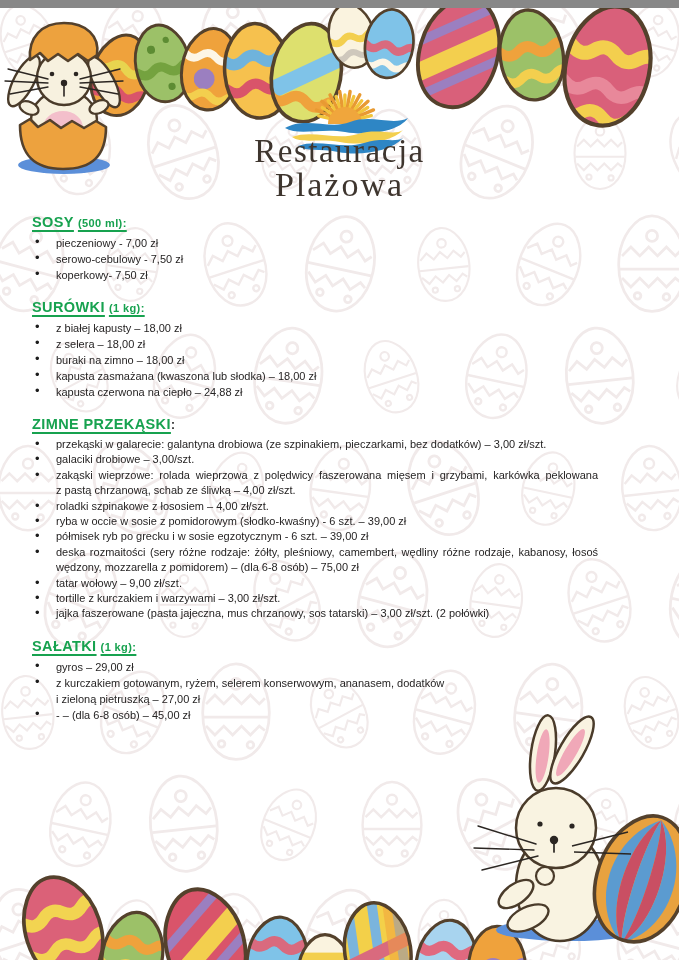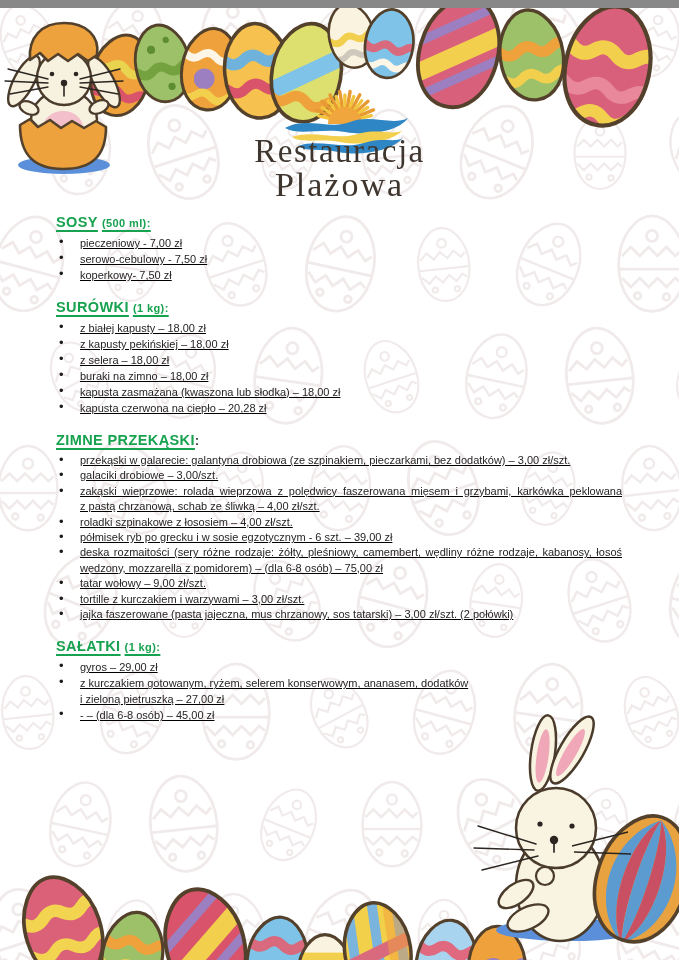--- a/index.html
+++ b/index.html
@@ -6,28 +6,28 @@
   .page{position:relative;width:679px;height:960px;background:#ffffff;overflow:hidden;
         font-family:"Liberation Sans",sans-serif;margin:8px auto;}
   svg{display:block}
   .wm{position:absolute;left:0;top:0;z-index:0;}
   .top-decor{position:absolute;left:0;top:0;z-index:2;}
   .bottom-decor{position:absolute;left:0;top:700px;z-index:4;}
   .brand{position:absolute;left:0;right:0;top:126px;z-index:3;text-align:center;
          font-family:"Liberation Serif",serif;color:var(--title-text,#3e352e);}
   .brand .l1{font-size:33px;letter-spacing:1.5px;line-height:34px;}
   .brand .l2{font-size:34px;letter-spacing:2px;line-height:34px;}
-  .menu{position:absolute;left:56px;width:566px;top:206px;z-index:3;}
+  .menu{position:absolute;left:32px;width:566px;top:206px;z-index:3;}
   .menu-section{margin:0 0 16px 0;}
   .sec-h{margin:0 0 5px 0;font-size:14.5px;font-weight:bold;letter-spacing:.4px;
          color:var(--heading-green,#17a24f);}
   .h-underline{text-decoration:underline;text-decoration-thickness:1.6px;text-underline-offset:3px;}
   .h-unit{font-size:11px;margin-left:4px;}
   .h-suffix{color:#2a2a2a;font-size:12px;}
-  .items{list-style:none;margin:0;padding:0;text-decoration:underline;}
+  .items{list-style:none;margin:0;padding:0;}
   .items li{position:relative;padding-left:24px;font-size:11px;line-height:16px;
             color:var(--body-text,#262424);}
   .items li::before{content:"\2022";position:absolute;left:3px;top:-1px;font-size:13px;color:#1c1c1c;}
   .menu-section:nth-child(3) .items li{line-height:15.4px;}
   .line{display:block;}
   .jline{display:block;text-align:justify;text-align-last:justify;}
 </style>
 </head>
 <body>
 
@@ -270,34 +270,34 @@
       <ul class="items">
           <li>pieczeniowy - 7,00 zł</li>
           <li>serowo-cebulowy - 7,50 zł</li>
           <li>koperkowy- 7,50 zł</li>
         </ul>
     </section>
       <section class="menu-section">
       <h2 class="sec-h"><span class="h-underline"><span class="h-title">SURÓWKI</span><span class="h-unit">(1 kg):</span></span></h2>
       <ul class="items">
           <li>z białej kapusty – 18,00 zł</li>
-          <li>z kapusty pekińskiej – 18,00 zł</li>
           <li>z selera – 18,00 zł</li>
           <li>buraki na zimno – 18,00 zł</li>
           <li>kapusta zasmażana (kwaszona lub słodka) – 18,00 zł</li>
-          <li>kapusta czerwona na ciepło – 20,28 zł</li>
+          <li>kapusta czerwona na ciepło – 24,88 zł</li>
         </ul>
     </section>
       <section class="menu-section">
       <h2 class="sec-h"><span class="h-underline"><span class="h-title">ZIMNE PRZEKĄSKI</span></span><span class="h-suffix">:</span></h2>
       <ul class="items">
           <li>przekąski w galarecie: galantyna drobiowa (ze szpinakiem, pieczarkami, bez dodatków) – 3,00 zł/szt.</li>
           <li>galaciki drobiowe – 3,00/szt.</li>
           <li><span class="jline">zakąski wieprzowe: rolada wieprzowa z polędwicy faszerowana mięsem i grzybami, karkówka peklowana</span><span>z pastą chrzanową, schab ze śliwką – 4,00 zł/szt.</span></li>
           <li>roladki szpinakowe z łososiem – 4,00 zł/szt.</li>
+          <li>ryba w occie w sosie z pomidorowym (słodko-kwaśny) - 6 szt. – 39,00 zł</li>
           <li>półmisek ryb po grecku i w sosie egzotycznym - 6 szt. – 39,00 zł</li>
           <li><span class="jline">deska rozmaitości (sery różne rodzaje: żółty, pleśniowy, camembert, wędliny różne rodzaje, kabanosy, łosoś</span><span>wędzony, mozzarella z pomidorem) – (dla 6-8 osób) – 75,00 zł</span></li>
           <li>tatar wołowy – 9,00 zł/szt.</li>
           <li>tortille z kurczakiem i warzywami – 3,00 zł/szt.</li>
           <li>jajka faszerowane (pasta jajeczna, mus chrzanowy, sos tatarski) – 3,00 zł/szt. (2 połówki)</li>
         </ul>
     </section>
       <section class="menu-section">
       <h2 class="sec-h"><span class="h-underline"><span class="h-title">SAŁATKI</span><span class="h-unit">(1 kg):</span></span></h2>
       <ul class="items">

